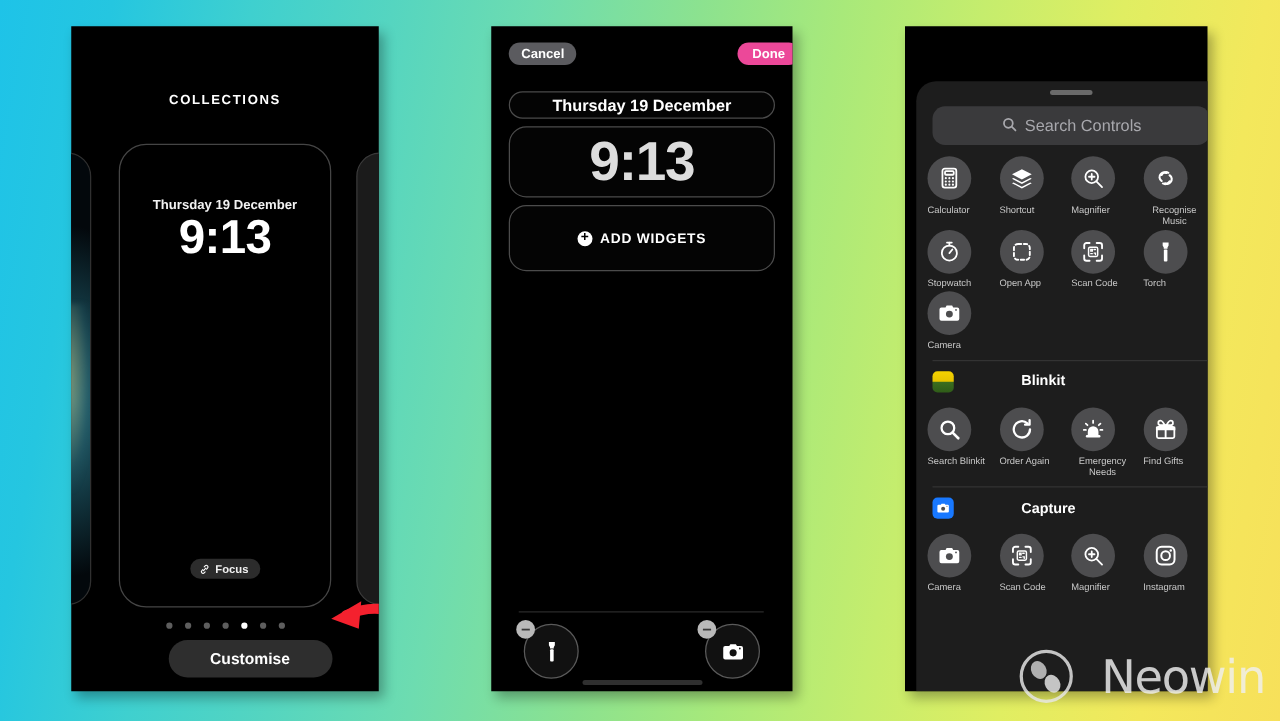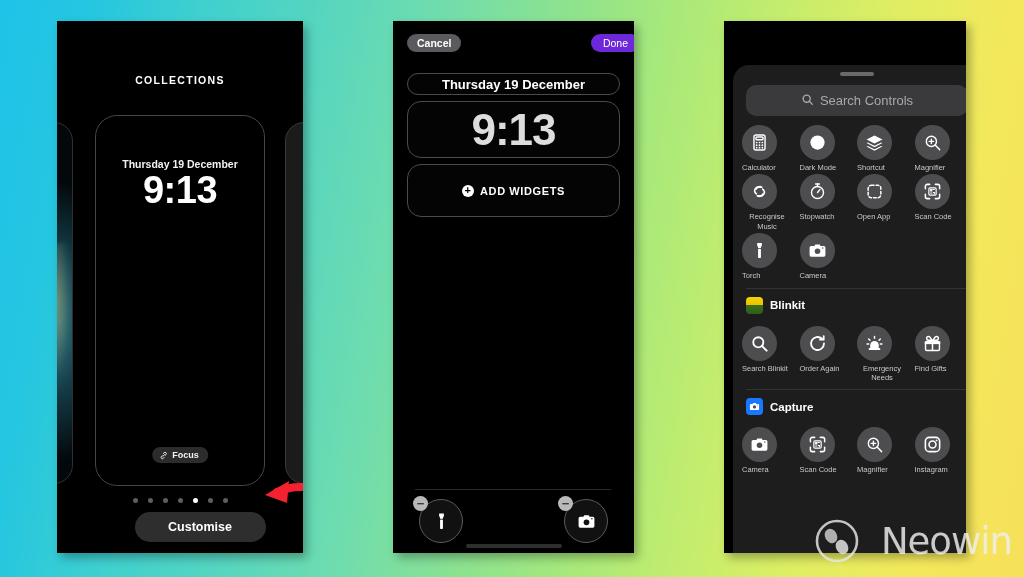--- a/index.html
+++ b/index.html
@@ -107,22 +107,22 @@
   .p2-topbar {
     position: absolute; top: 13px; left: 0; width: 261px;
     display: flex; justify-content: space-between; align-items: center;
     padding: 0 14px;
   }
   .cancel-btn {
     background: #5b5b5f; color: #fff; border-radius: 11px;
     padding: 3px 10px; font-size: 10.5px; font-weight: 600;
   }
   .done-btn {
-    background: #6d28d9; color: #fff; border-radius: 11px;
-    padding: 3px 12px; font-size: 10.5px; font-weight: 400;
+    background: #ec4899; color: #fff; border-radius: 11px;
+    padding: 3px 12px; font-size: 10.5px; font-weight: 700;
   }
   .edit-box {
     position: absolute; left: 14px; width: 213px;
     border: 1px solid #4b4b4b; border-radius: 11px;
     background: #040404; color: #fff;
     display: flex; align-items: center; justify-content: center;
   }
   #edit-date { top: 52px; height: 22px; font-size: 13px; font-weight: bold; }
   #edit-time { top: 80px; height: 57px; border-radius: 14px; }
   #edit-time span { font-size: 44px; font-weight: bold; color: #ddd; letter-spacing: -1px; }
@@ -188,21 +188,21 @@
     margin-top: 3px; color: #c8c8c8; font-size: 7.5px;
     text-align: center; line-height: 1.25; max-width: 50px;
   }
   .sec-rule { height: 1px; background: #333; margin: 7px 13px 0; }
   .sec-head {
     display: flex; align-items: center; gap: 7px;
     padding: 8px 13px 3px;
   }
   .sec-app-ic { width: 17px; height: 17px; border-radius: 4px; overflow:hidden;
                 display:flex; align-items:center; justify-content:center; }
-  .sec-title { color: #fff; font-size: 11.5px; font-weight: bold; }
+  .sec-title { color: #fff; font-size: 11.5px; font-weight: bold; margin-left: 47px; }
 
   .blinkit-ic { background: linear-gradient(180deg,#f5d200 0%, #e8c400 48%, #3c6e1f 49%, #2f5c18 100%); }
   .capture-ic { background: #1878ff; color:#fff; display:flex; align-items:center; justify-content:center; }
   .capture-ic svg { width: 11px; height: 11px; }
 
   
   .arrow { position: absolute; pointer-events: none; }
   #arrow1 { left: 206px; top: 455px; width: 80px; height: 46px; }
 
   
@@ -339,29 +339,20 @@
                 <circle cx="8.4" cy="18.6" r="1.1" fill="#fff" stroke="none"></circle>
                 <circle cx="12" cy="18.6" r="1.1" fill="#fff" stroke="none"></circle>
                 <circle cx="15.6" cy="18.6" r="1.1" fill="#fff" stroke="none"></circle>
               </svg>
             </div>
             <div class="ctl-lb">Calculator</div>
           </div>
           <div class="ctl">
             <div class="ctl-ic">
               <svg viewBox="0 0 24 24">
-                <circle cx="12" cy="12" r="9" fill="#fff"></circle>
-                <path d="M12 3a9 9 0 0 0 0 18 6 6 0 0 1 0-18z" fill="#4d4d4f"></path>
-              </svg>
-            </div>
-            <div class="ctl-lb">Dark Mode</div>
-          </div>
-          <div class="ctl">
-            <div class="ctl-ic">
-              <svg viewBox="0 0 24 24">
                 <path d="M12 3 22 8.2 12 13.4 2 8.2z" fill="#fff"></path>
                 <path d="M12 16.2 3.6 11.9 2 12.7 12 18l10-5.3-1.6-.8z" fill="#fff"></path>
                 <path d="M12 20.6 3.6 16.3 2 17.1 12 22.4l10-5.3-1.6-.8z" fill="#fff"></path>
               </svg>
             </div>
             <div class="ctl-lb">Shortcut</div>
           </div>
           <div class="ctl">
             <div class="ctl-ic">
               <svg viewBox="0 0 24 24" fill="none" stroke="#fff" stroke-width="1.8" stroke-linecap="round" stroke-linejoin="round">

